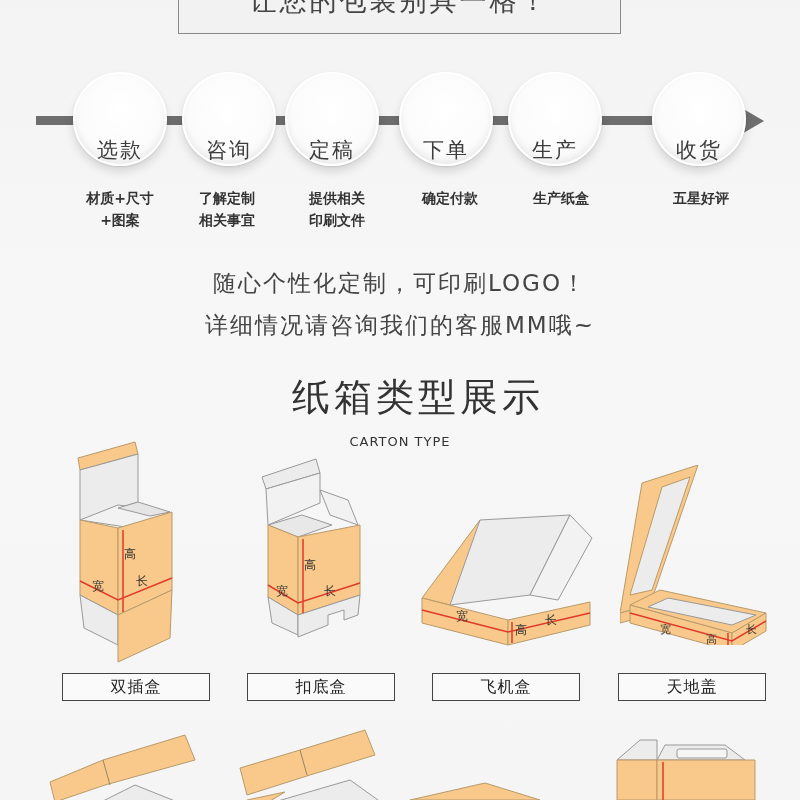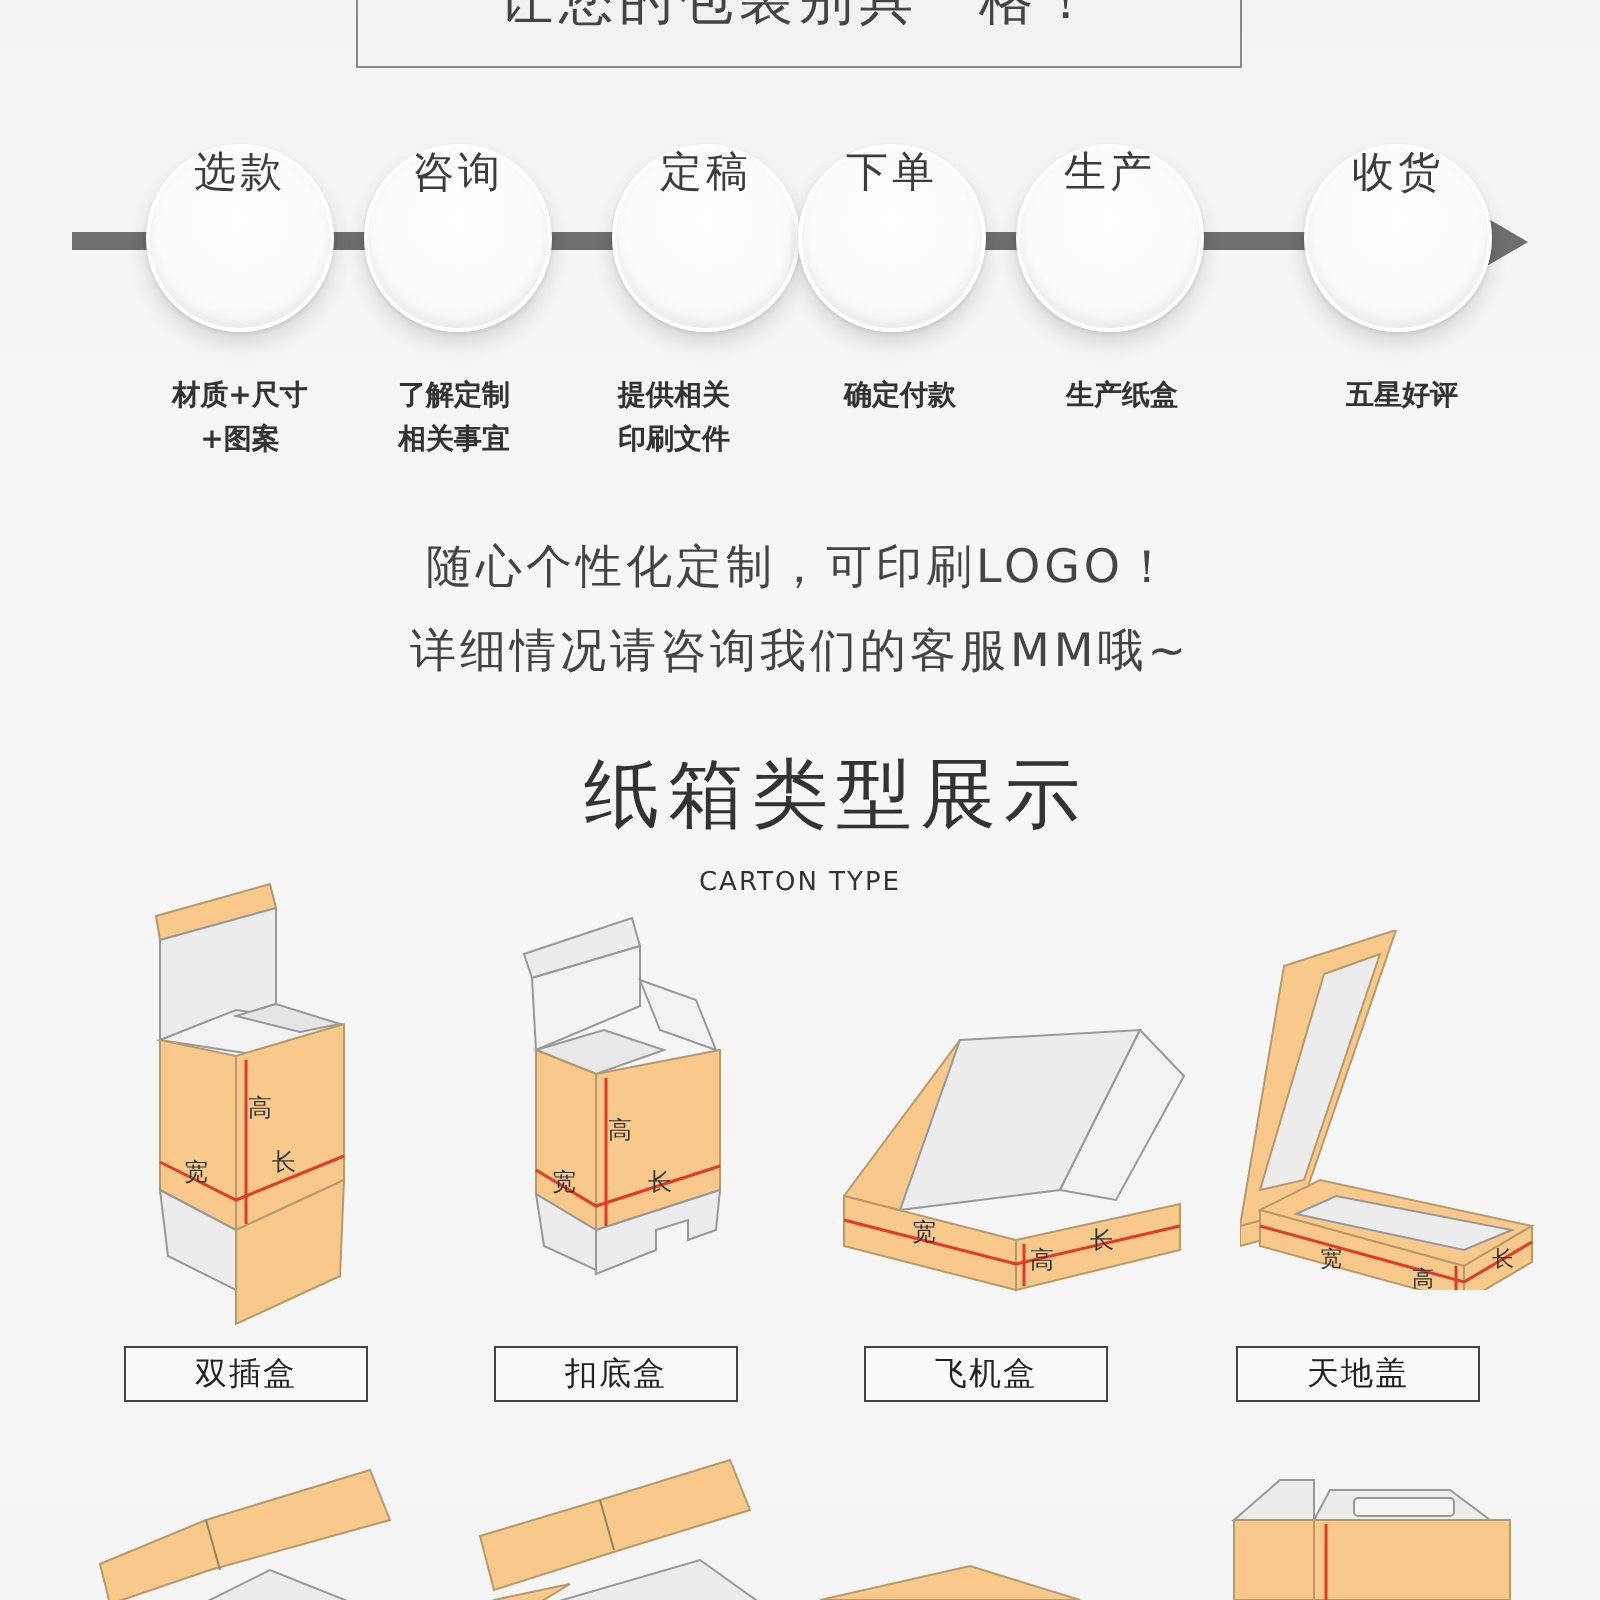--- a/index.html
+++ b/index.html
@@ -27,21 +27,21 @@
     
     .flow-bar {
       left: 36px; top: 116px; width: 680px; height: 9px; background: #6e6e6e;
     }
     .flow-arrow { left: 708px; top: 105px; }
     .step {
       width: 94px; height: 94px; border-radius: 50%;
       background: radial-gradient(circle at 50% 40%, #ffffff 0%, #fbfbfb 60%, #efefef 100%);
       border: 2px solid #ffffff;
       box-shadow: 0 6px 10px rgba(0,0,0,0.12), 0 1px 2px rgba(0,0,0,0.1), inset 0 -3px 6px rgba(0,0,0,0.05);
-      display: flex; align-items: flex-start; justify-content: center;
+      display: flex; align-items: flex-end; justify-content: center;
       top: 72px;
     }
     .step span { font-size: 21px; color: #3c3c3c; letter-spacing: 2px; margin-top: -2px; }
     .step-desc {
       top: 187px; width: 110px; text-align: center;
       font-size: 14px; line-height: 22px; color: #333; font-weight: bold;
     }
 
     
     .promo {
@@ -54,21 +54,21 @@
       left: 0; top: 372px; width: 800px; text-align: center;
       font-size: 38px; color: #333; letter-spacing: 4px; padding-left: 36px;
     }
     .section-sub {
       left: 0; top: 434px; width: 800px; text-align: center;
       font-size: 13px; font-weight: normal; color: #333; letter-spacing: 1px;
     }
 
     
     .label-box {
-      top: 673px; width: 122px; height: 28px;
+      top: 673px; width: 148px; height: 28px;
       border: 1.5px solid #444; background: #fafafa;
       display: flex; align-items: center; justify-content: center; text-align: center;
     }
     .label-box span { font-size: 16px; color: #222; letter-spacing: 1px; }
 
     svg text { font-family: "DejaVu Sans", sans-serif; }
   </style>
 </head>
 <body>
 
@@ -81,21 +81,21 @@
   <rect x="0" y="11" width="34" height="10" fill="#6e6e6e"></rect>
   <polygon points="32,2 56,16 32,30" fill="#6e6e6e"></polygon>
 </svg>
 
 <div class="abs step" style="left:73px">
   <span>选款</span>
 </div>
 <div class="abs step" style="left:182px">
   <span>咨询</span>
 </div>
-<div class="abs step" style="left:306px">
+<div class="abs step" style="left:285px">
   <span>定稿</span>
 </div>
 <div class="abs step" style="left:399px">
   <span>下单</span>
 </div>
 <div class="abs step" style="left:508px">
   <span>生产</span>
 </div>
 <div class="abs step" style="left:652px">
   <span>收货</span>

